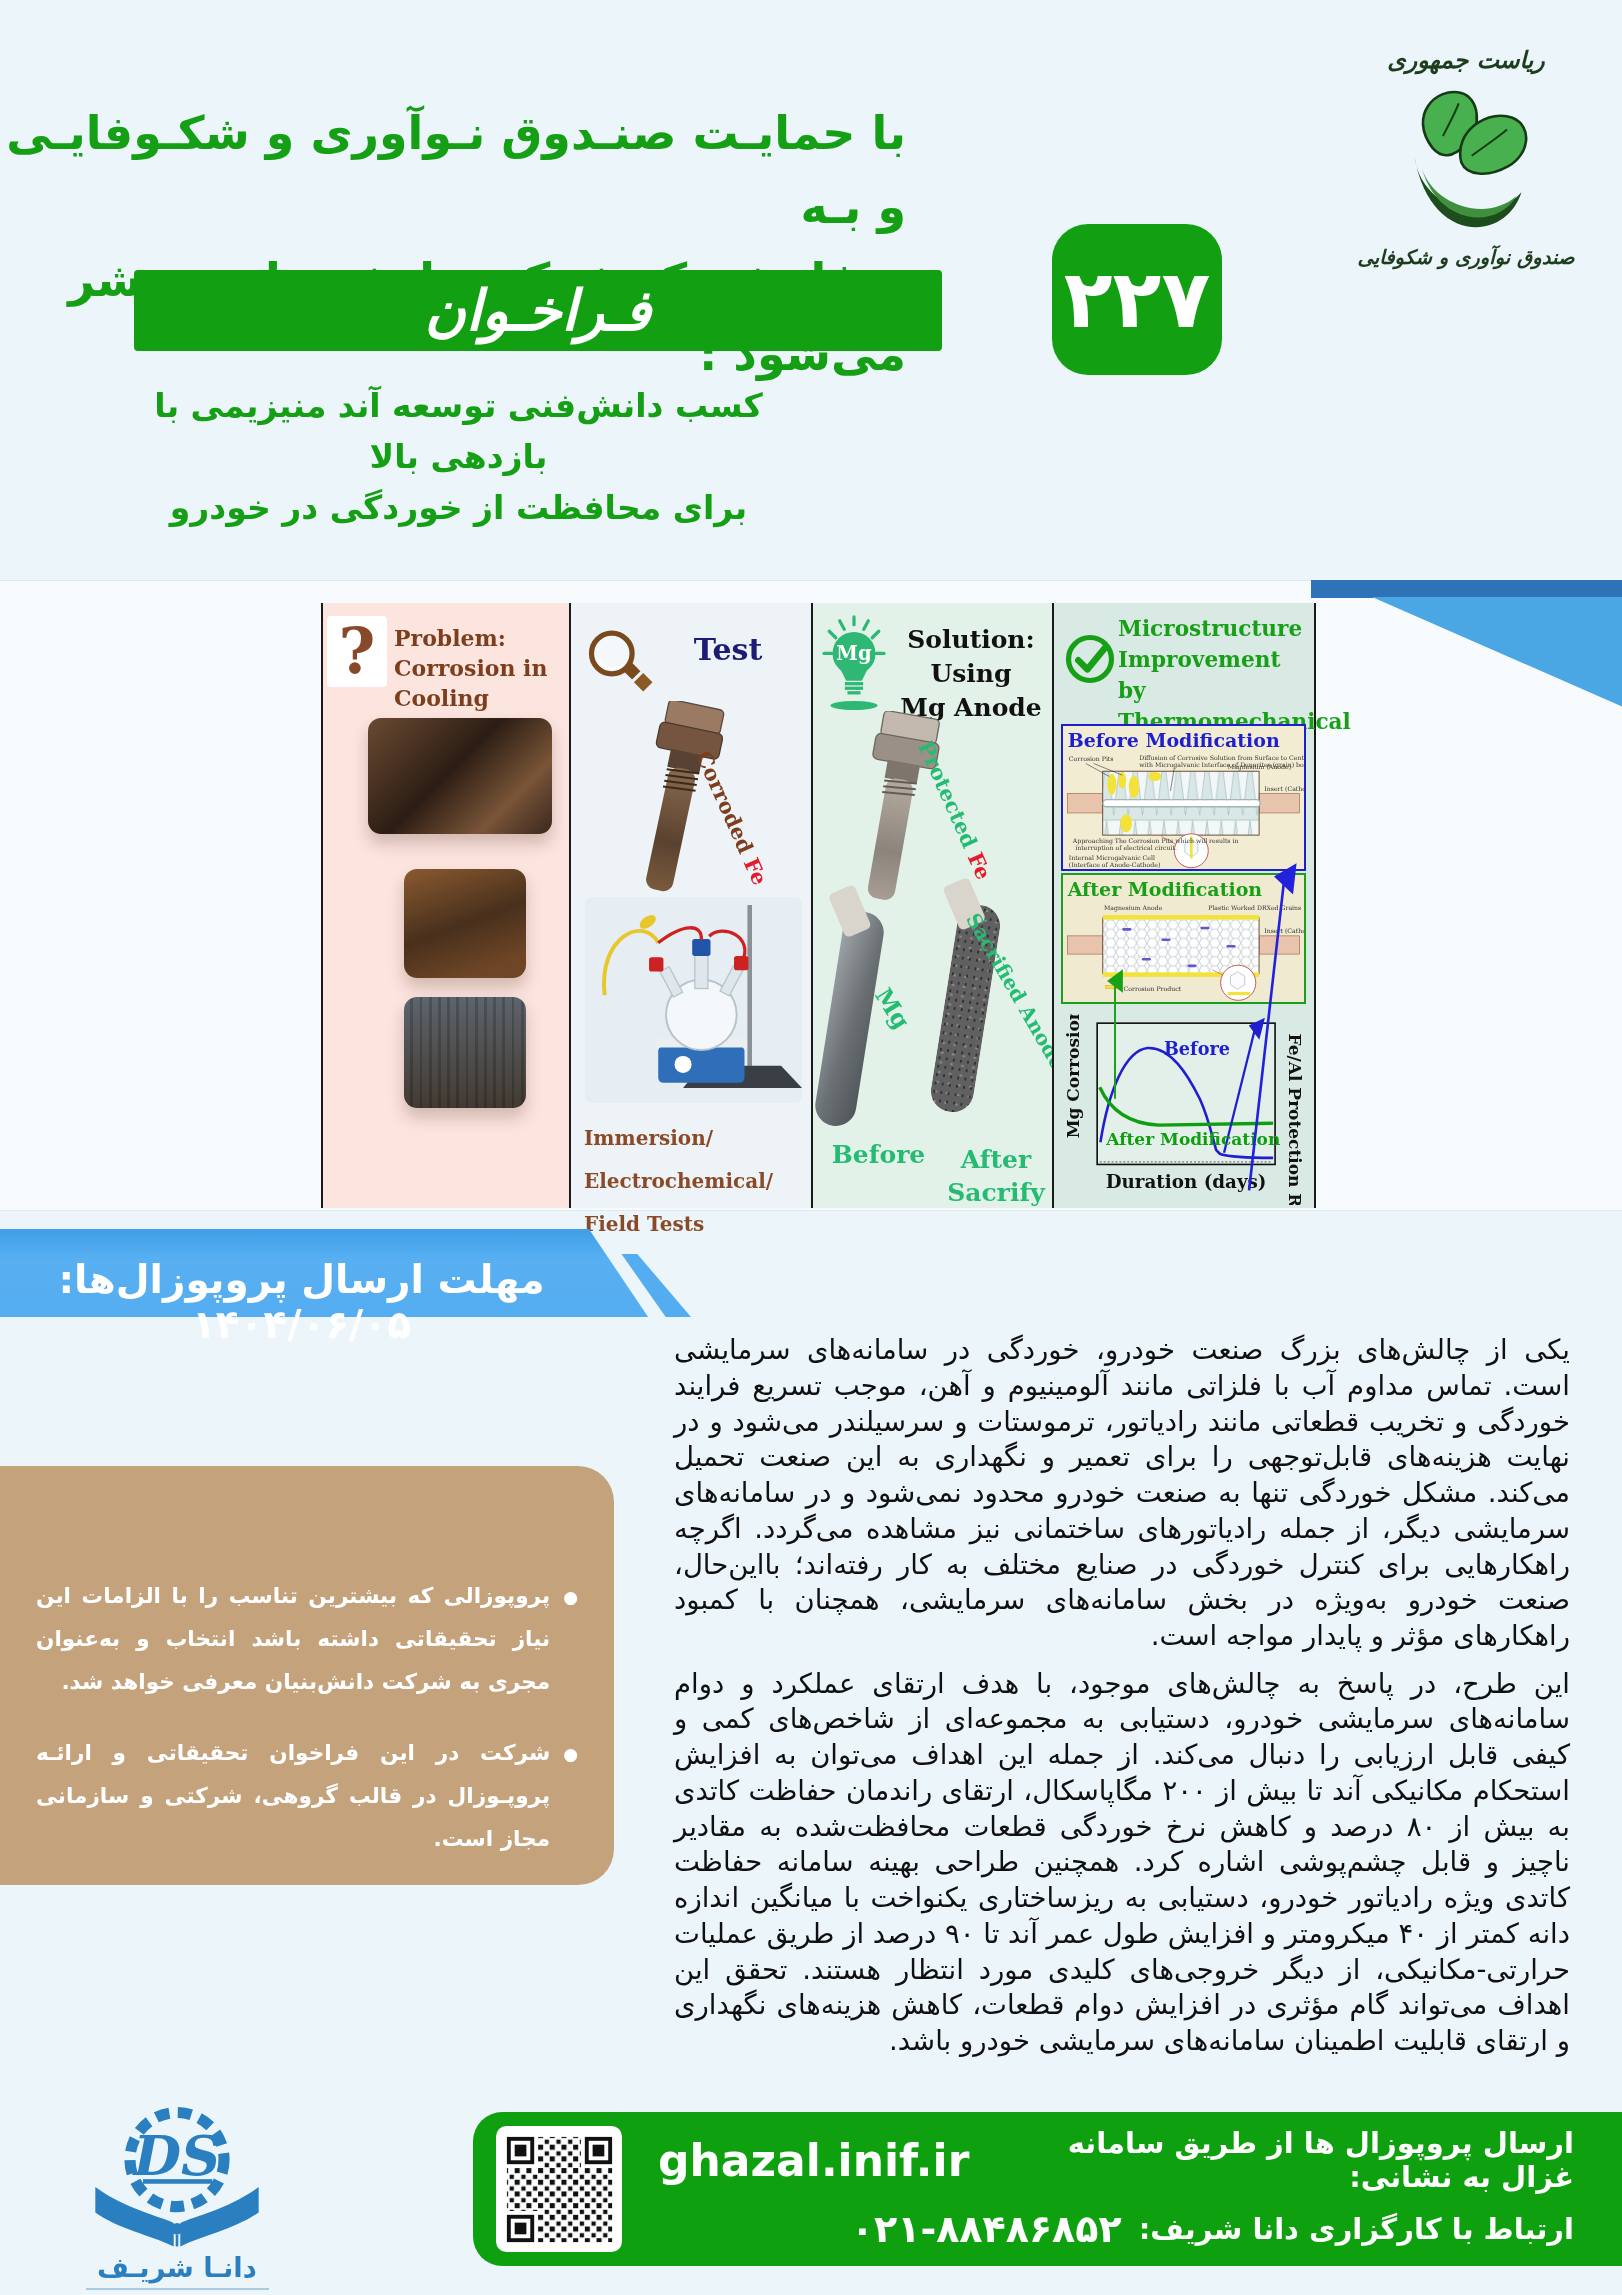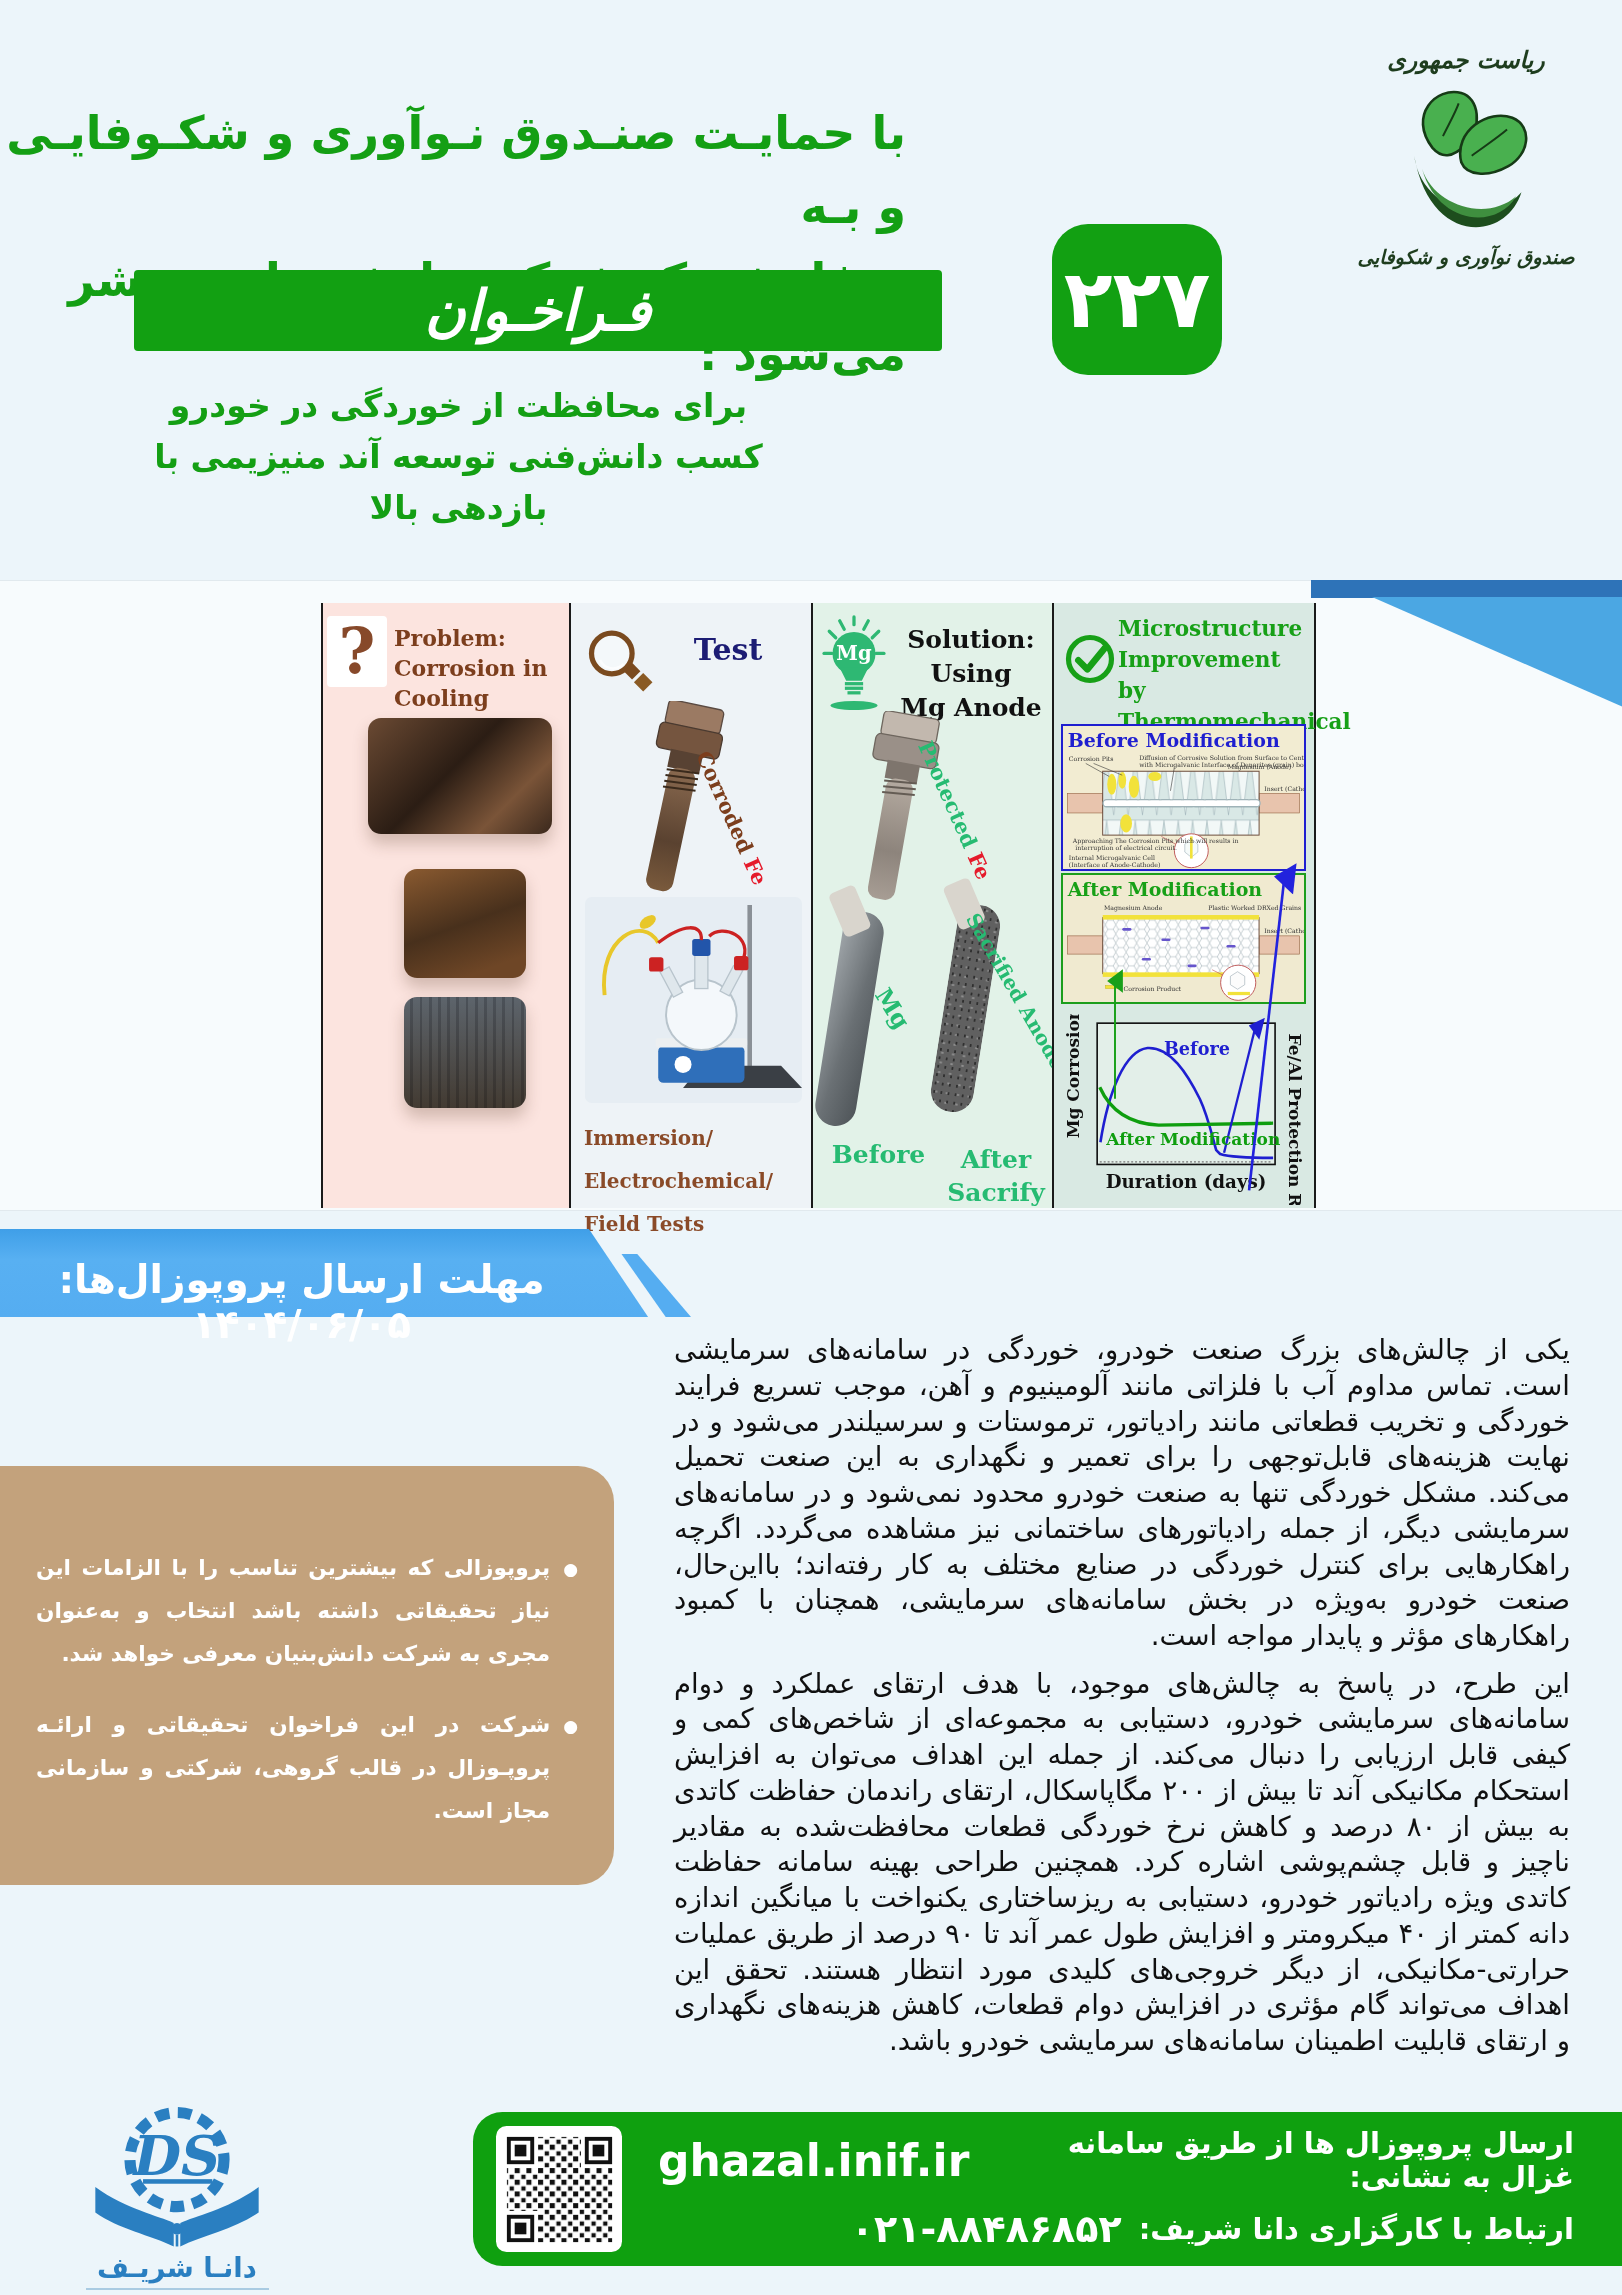--- a/index.html
+++ b/index.html
@@ -83,21 +83,21 @@
         clip-path:polygon(12% 0,32% 0,100% 100%,68% 100%);}
   .deadline-text{left:33px;top:1249px;width:537px;text-align:center;color:#fff;
         font-weight:bold;font-size:39px;margin-top:8px;}
 
   
   .bodytext{left:674px;top:1332px;width:896px;color:#101010;font-size:27.5px;line-height:1.30;
         text-align:justify;}
   .bodytext p{margin:0 0 11.8px 0;}
 
   .notes{left:0;top:1466px;width:614px;height:419px;background:#C3A27C;border-radius:0 36px 36px 0;
-        box-sizing:border-box;padding:80px 36px 0 36px;color:#fff;}
+        box-sizing:border-box;padding:108px 36px 0 36px;color:#fff;}
   .bullet{display:flex;gap:13px;font-size:21.6px;font-weight:600;line-height:2.0;text-align:justify;}
   .bullet + .bullet{margin-top:27.5px;}
   .bullet .dot::before{content:"●";font-size:17px;line-height:2.5;}
 
   
   .footer{left:473px;top:2112px;width:1150px;height:154px;background:#0FA00F;border-radius:29.4px 0 0 29.4px;}
   .qr{position:absolute;left:23px;top:14.4px;width:126px;height:126px;background:#fff;border-radius:10.5px;padding:6.5px;box-sizing:border-box;}
   .f-lines{position:absolute;right:49px;top:14.4px;width:916px;}
   .f-row{display:flex;direction:rtl;align-items:center;gap:17px;justify-content:flex-start;}
   .f-label{color:#fff;font-weight:bold;font-size:29px;}
@@ -133,22 +133,22 @@
       <path d="M112,130 C100,82 154,48 190,62 C222,75 216,118 184,136 C152,154 120,150 112,130 Z" fill="#49B04F" stroke="#163A16" stroke-width="4"></path>
       <path d="M84,90 C96,66 104,52 108,40" stroke="#163A16" stroke-width="3" fill="none"></path>
       <path d="M128,120 C150,104 168,92 182,80" stroke="#163A16" stroke-width="3" fill="none"></path>
       <path d="M40,120 C50,200 150,236 204,176 C180,252 64,258 40,120 Z" fill="#1D4D1D"></path>
       <path d="M52,140 C70,196 150,222 196,182 C166,234 76,226 52,140 Z" fill="#3F8F3F"></path>
     </svg>
     <div class="cal rtl" style="font-size:19.6px;">صندوق نوآوری و شکوفایی</div>
   </div>
 
   <div class="abs poster-title rtl">
+    <div>کسب دانش‌فنی توسعه آند منیزیمی با بازدهی بالا</div>
     <div>برای محافظت از خوردگی در خودرو</div>
-    <div>کسب دانش‌فنی توسعه آند منیزیمی با بازدهی بالا</div>
   </div>
 
   <div class="abs strip">
 
     <div class="panel p1">
       <div class="abs p1-icon serif">?</div>
       <div class="abs p1-title serif">Problem: Corrosion in Cooling System</div>
       <div class="abs photo photo1"></div>
       <div class="abs photo photo2"></div>
       <div class="abs photo photo3"></div>

